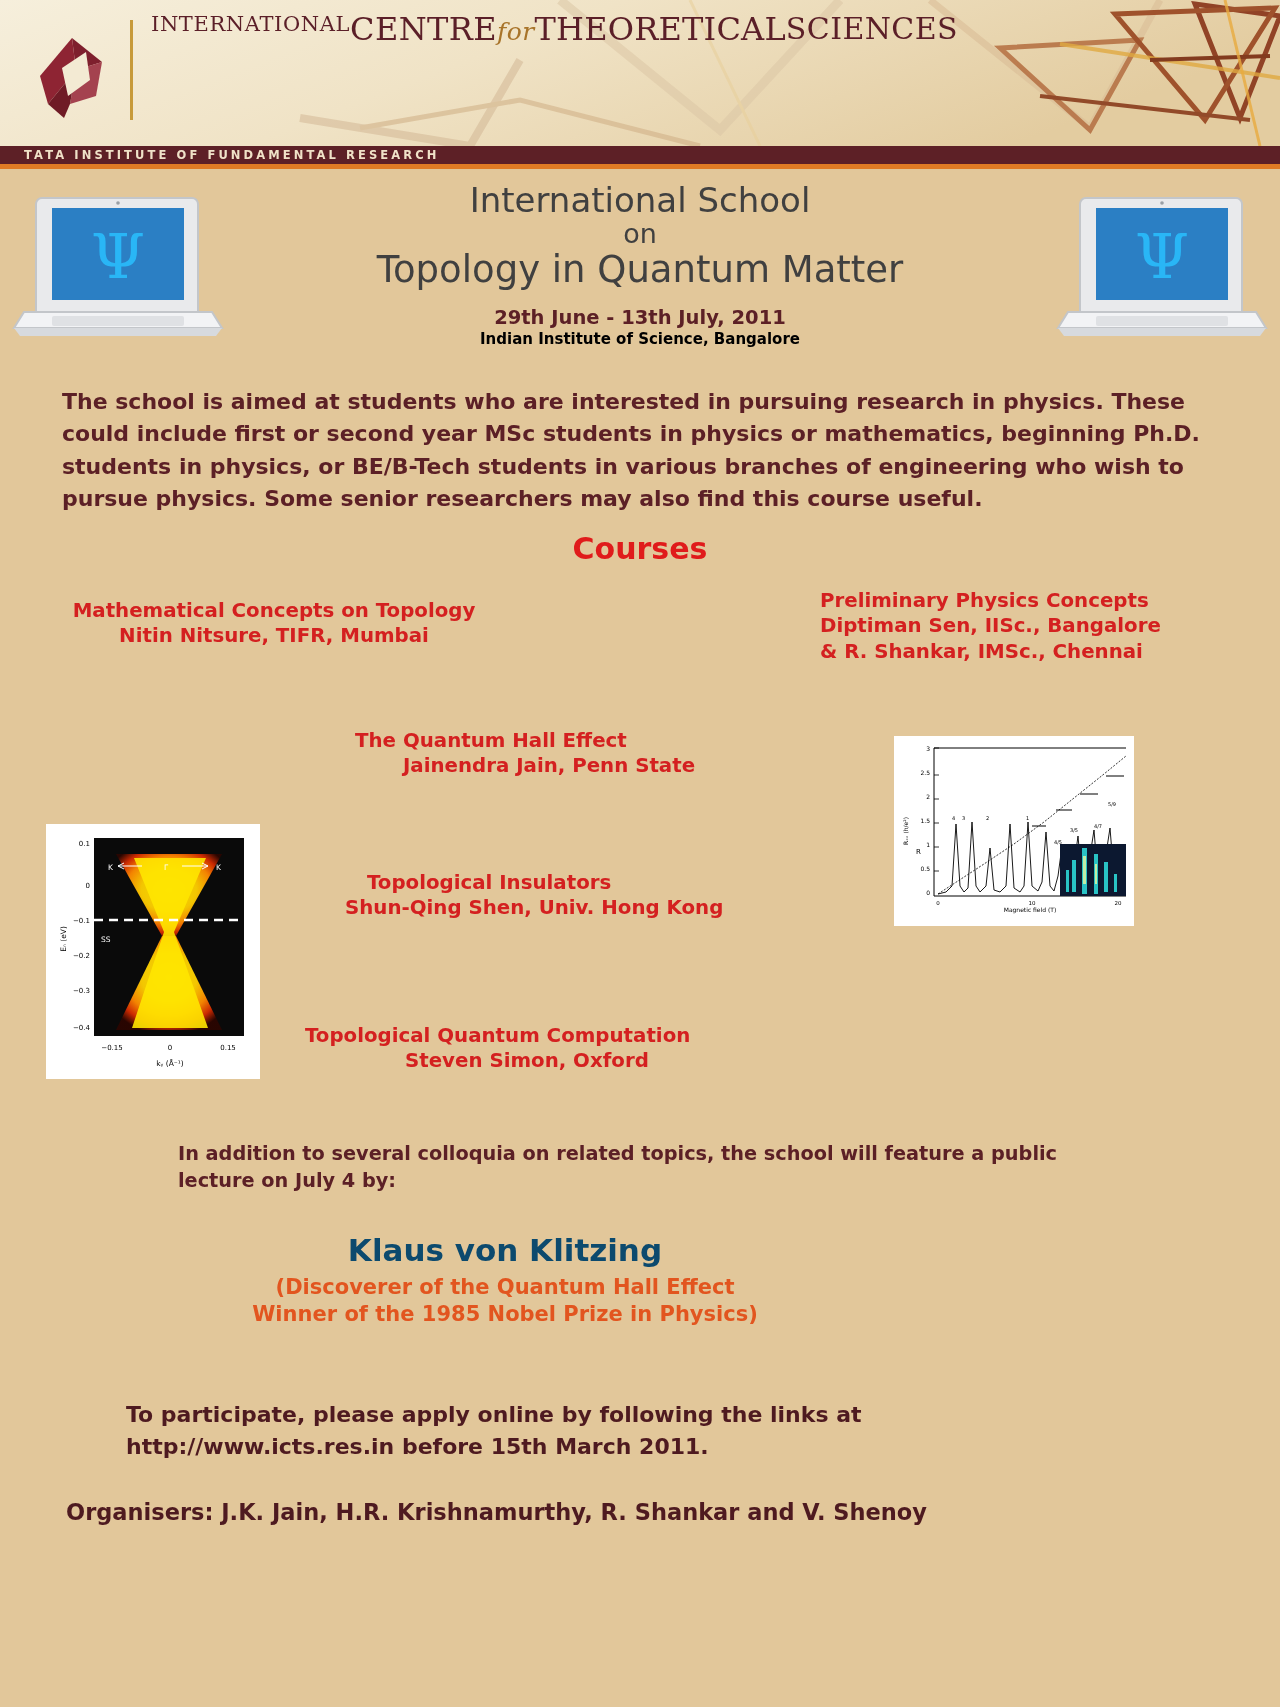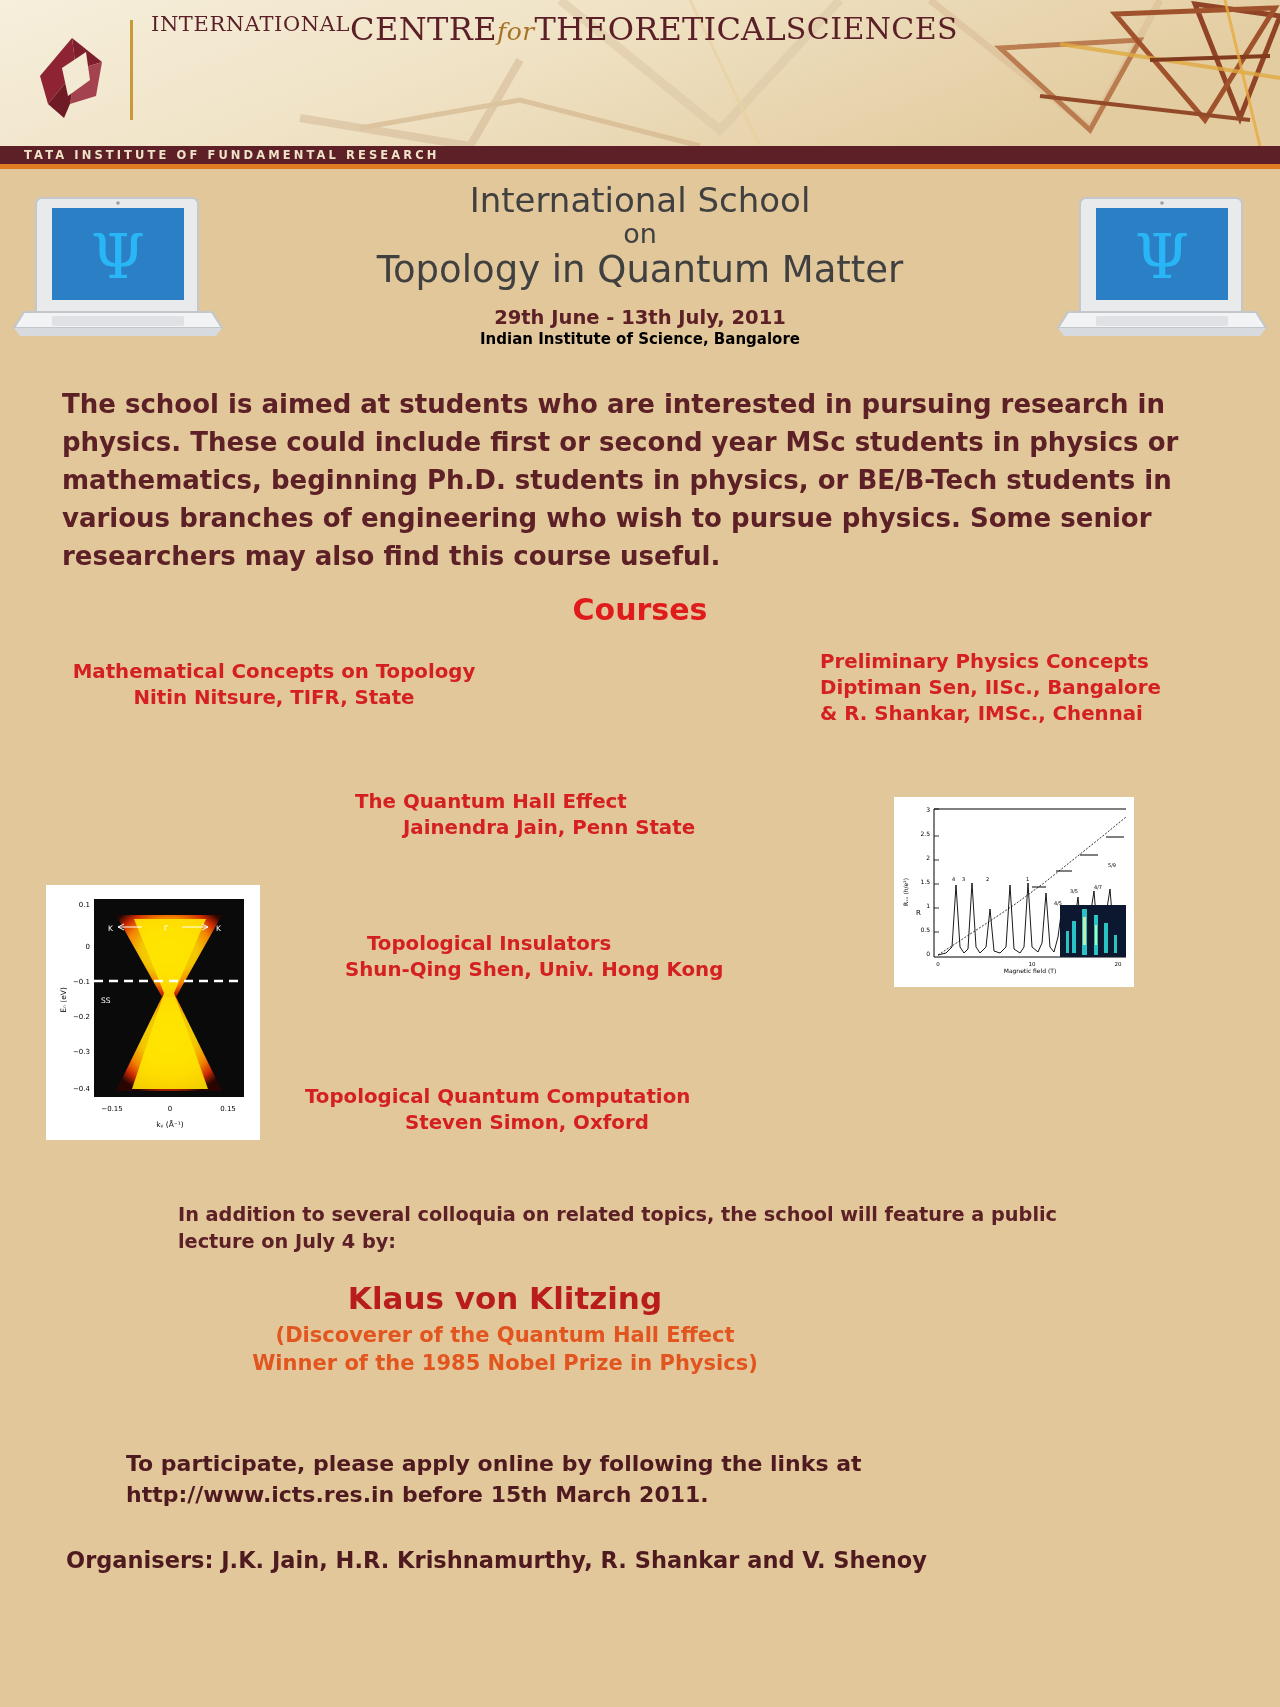--- a/index.html
+++ b/index.html
@@ -60,21 +60,21 @@
   }
   .t-line1 { font-size:34px; }
   .t-line2 { font-size:27px; }
   .t-line3 { font-size:37px; margin-top:0; }
   .t-dates { color:#5c2026; font-weight:bold; font-size:19.5px; margin-top:14px; line-height:1.32; }
   .t-venue { color:#000000; font-weight:bold; font-size:15px; line-height:1.32; }
 
   
   .intro {
     margin:36px 62px 0 62px;
-    color:#5c2026; font-weight:bold; font-size:26px; line-height:1.46;
+    color:#5c2026; font-weight:bold; font-size:22px; line-height:1.46;
   }
 
   
   .courses-head {
     text-align:center; color:#e01b1b; font-weight:bold;
     font-size:30px; margin-top:16px;
   }
   .course-red { color:#d42020; font-weight:bold; font-size:19.8px; line-height:1.3; }
 
   .row-two { position:relative; height:104px; margin-top:22px; }
@@ -93,22 +93,22 @@
   .fig { position:absolute; background:#fff; }
   .fig-arpes { left:46px;  top:96px;  width:214px; height:255px; }
   .fig-qhe   { left:894px; top:8px;   width:240px; height:190px; }
 
   
   .addendum {
     margin:22px 0 0 178px; width:920px;
     color:#5c2026; font-weight:bold; font-size:19.3px; line-height:1.42;
   }
   .kvk {
-    text-align:center; color:#b91c1c; font-weight:bold;
-    font-size:31px; margin-top:24px; width:1010px;
+    text-align:center; color:#0c4a6e; font-weight:bold;
+    font-size:31px; margin-top:37px; width:1010px;
   }
   .kvk-sub {
     text-align:center; color:#e2551f; font-weight:bold;
     font-size:21px; line-height:1.33; margin-top:6px; width:1010px;
   }
 
   
   .apply {
     margin:70px 0 0 126px; width:1020px;
     color:#4e1a20; font-weight:bold; font-size:22px; line-height:1.44;
@@ -208,21 +208,21 @@
   <div class="t-venue">Indian Institute of Science, Bangalore</div>
 </div>
 
 <div class="intro">The school is aimed at students who are interested in pursuing research in physics. These could include first or second year MSc students in physics or mathematics, beginning Ph.D. students in physics, or BE/B-Tech students in various branches of engineering who wish to pursue physics.  Some senior researchers may also find this course useful.</div>
 
 <div class="courses-head">Courses</div>
 
 <div class="row-two">
   <div class="col-left">
     <div class="course-red">Mathematical Concepts on Topology</div>
-    <div class="course-red">Nitin Nitsure, TIFR, State</div>
+    <div class="course-red">Nitin Nitsure, TIFR, Mumbai</div>
   </div>
   <div class="col-right">
     <div class="course-red">Preliminary Physics Concepts</div>
     <div class="course-red">Diptiman Sen, IISc., Bangalore</div>
     <div class="course-red">&amp; R. Shankar, IMSc., Chennai</div>
   </div>
 </div>
 
 <div class="mid-zone">
 

